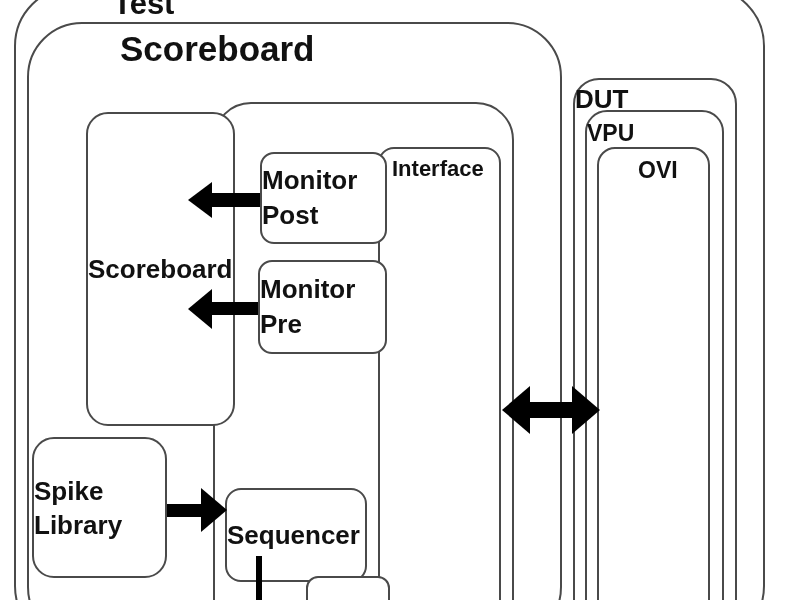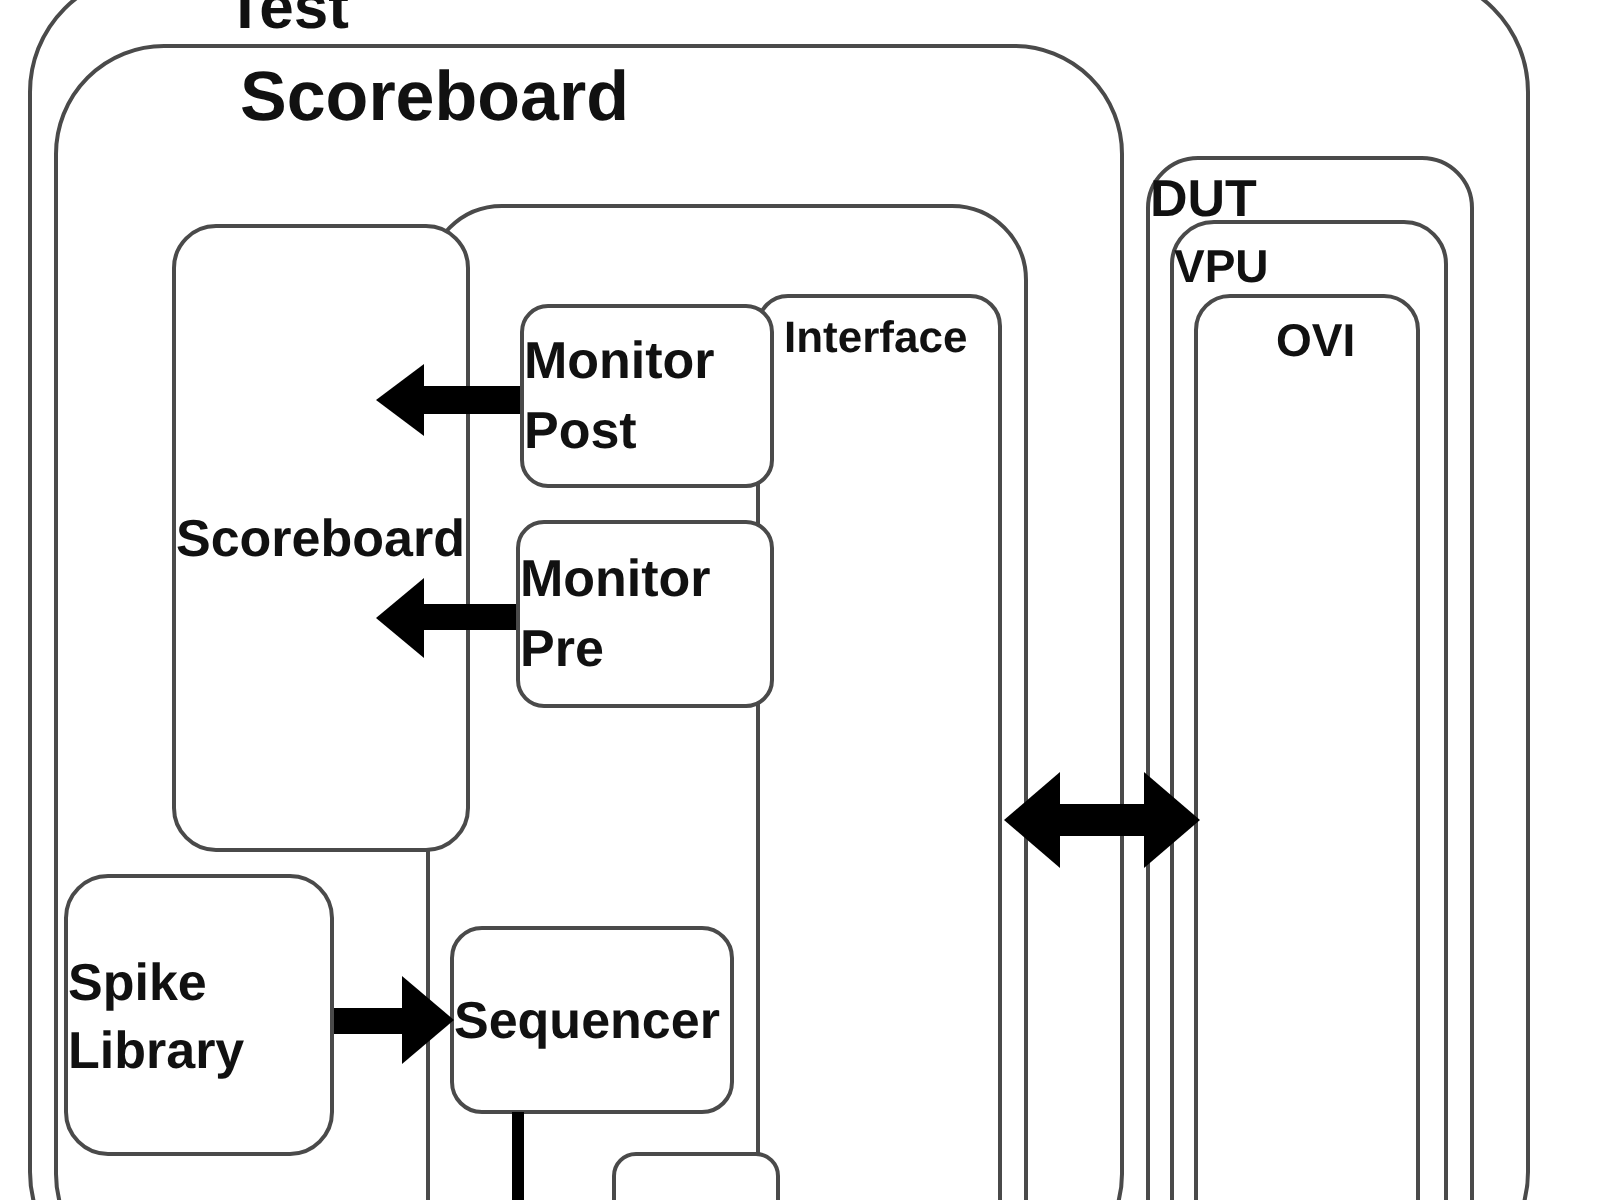--- a/index.html
+++ b/index.html
@@ -70,21 +70,21 @@
   <div class="box filled flexfill" style="left:258px; top:260px; width:129px; height:94px; border-radius:14px; font-size:26px; line-height:35px;">
     <span>Monitor</span>
     <span>Pre</span>
   </div>
 
   <div class="box filled flexfill" style="left:32px; top:437px; width:135px; height:141px; border-radius:22px; font-size:26px; line-height:34px;">
     <span>Spike</span>
     <span>Library</span>
   </div>
 
-  <div class="box filled flexfill" style="left:225px; top:463px; width:142px; height:94px; border-radius:16px; font-size:26px;">
+  <div class="box filled flexfill" style="left:225px; top:488px; width:142px; height:94px; border-radius:16px; font-size:26px;">
     <span>Sequencer</span>
   </div>
 
   <div class="box filled" style="left:306px; top:576px; width:84px; height:60px; border-radius:12px;"></div>
 
   <div class="ah" style="left:188px; top:182px; border-top:18px solid transparent; border-bottom:18px solid transparent; border-right:24px solid var(--arrow);"></div>
   <div class="ab" style="left:210px; top:193px; width:50px; height:14px;"></div>
 
   <div class="ah" style="left:188px; top:289px; border-top:20px solid transparent; border-bottom:20px solid transparent; border-right:24px solid var(--arrow);"></div>
   <div class="ab" style="left:210px; top:302px; width:48px; height:13px;"></div>

